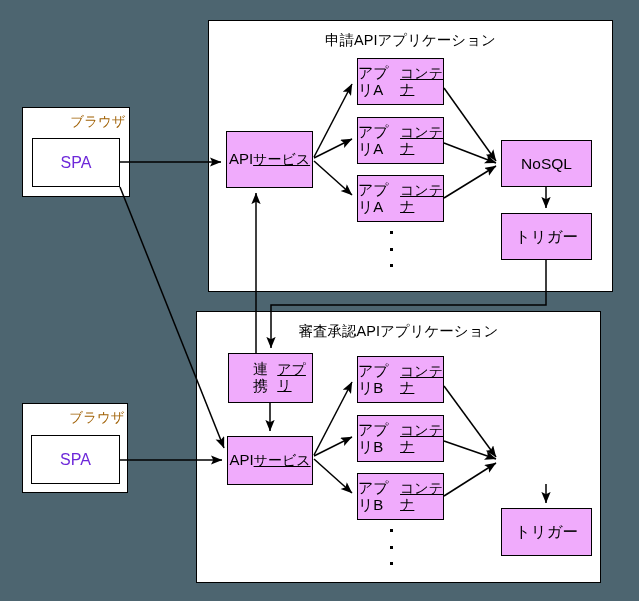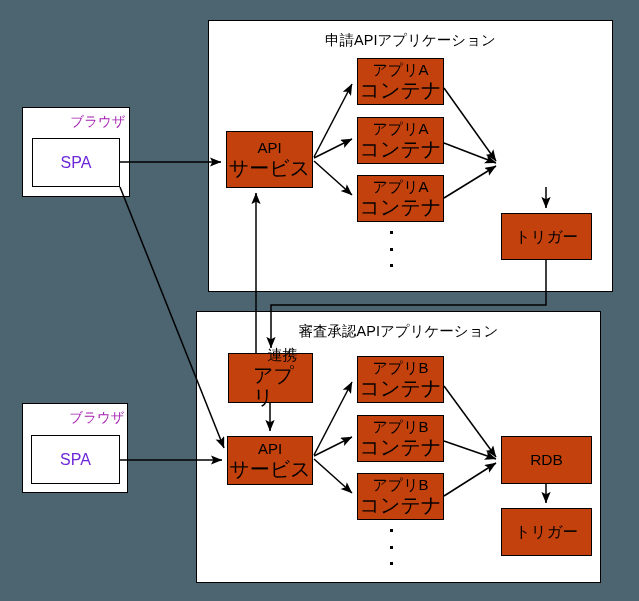--- a/index.html
+++ b/index.html
@@ -13,35 +13,35 @@
   svg.layer{position:absolute;left:0;top:0;width:639px;height:601px;pointer-events:none;}
   .panel{
     position:absolute;background:#ffffff;border:1.6px solid #000;
     box-sizing:border-box;
   }
   .panel-title{
     position:absolute;left:0;right:0;top:10px;text-align:center;
     font-size:14.5px;color:#000;letter-spacing:0px;
   }
   .node{
-    position:absolute;background:#c2410c;border:1.6px solid #000;
-    box-sizing:border-box;display:flex;flex-direction:column;
+    position:absolute;background:#f0abfc;border:1.6px solid #000;
+    box-sizing:border-box;display:flex;flex-direction:row;
     align-items:center;justify-content:center;color:#000;
     line-height:1.12;
   }
   .node .l1{font-size:15px;}
-  .node .l2{font-size:20px;}
+  .node .l2{font-size:14px;text-decoration:underline;}
   .node.single .l1{font-size:15.5px;}
   .browser{
     position:absolute;background:#ffffff;border:1.6px solid #000;
     box-sizing:border-box;
   }
   .browser-label{
     position:absolute;left:0;right:0;top:5px;text-align:center;
-    font-size:13.5px;color:#a21caf;margin-left:44px;
+    font-size:13.5px;color:#a16207;margin-left:44px;
   }
   .spa{
     position:absolute;background:#ffffff;border:1.6px solid #000;
     box-sizing:border-box;display:flex;align-items:center;justify-content:center;
     font-size:16px;color:#6d28d9;
   }
   .dots{
     position:absolute;display:flex;flex-direction:column;align-items:center;
     justify-content:space-between;
   }
@@ -86,20 +86,23 @@
   <div class="node" style="left:357px;top:175px;width:87px;height:47px;">
     <span class="l1">アプリA</span>
     <span class="l2">コンテナ</span>
   </div>
   <div class="dots" style="left:389px;top:231px;width:4px;height:36px;">
     <i></i>
       <i></i>
       <i></i>
   </div>
 
+  <div class="node single" style="left:501px;top:140px;width:91px;height:47px;">
+    <span class="l1">NoSQL</span>
+  </div>
   <div class="node single" style="left:501px;top:213px;width:91px;height:47px;">
     <span class="l1">トリガー</span>
   </div>
 
   <div class="node" style="left:228px;top:353px;width:85px;height:50px;padding-left:24px;">
     <span class="l1">連携</span>
     <span class="l2">アプリ</span>
   </div>
 
   <div class="node" style="left:227px;top:436px;width:86px;height:49px;">
@@ -118,23 +121,20 @@
   <div class="node" style="left:357px;top:473px;width:87px;height:47px;">
     <span class="l1">アプリB</span>
     <span class="l2">コンテナ</span>
   </div>
   <div class="dots" style="left:389px;top:529px;width:4px;height:36px;">
     <i></i>
       <i></i>
       <i></i>
   </div>
 
-  <div class="node single" style="left:501px;top:436px;width:91px;height:48px;">
-    <span class="l1">RDB</span>
-  </div>
   <div class="node single" style="left:501px;top:508px;width:91px;height:48px;">
     <span class="l1">トリガー</span>
   </div>
 
   <svg class="layer" viewBox="0 0 639 601">
     <defs>
       <marker id="ah" markerWidth="9" markerHeight="9" refX="7.4" refY="3.1" orient="auto" markerUnits="strokeWidth">
         <path d="M0,0 L7.6,3.1 L0,6.2 L1.6,3.1 z" fill="#000"></path>
       </marker>
     </defs>

